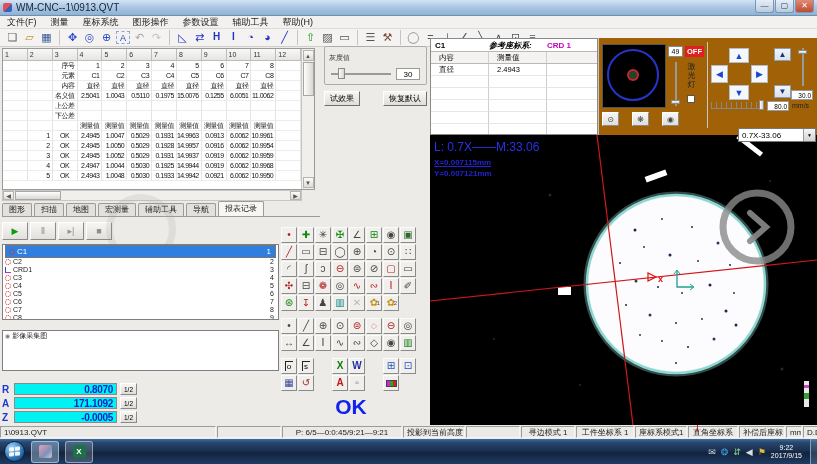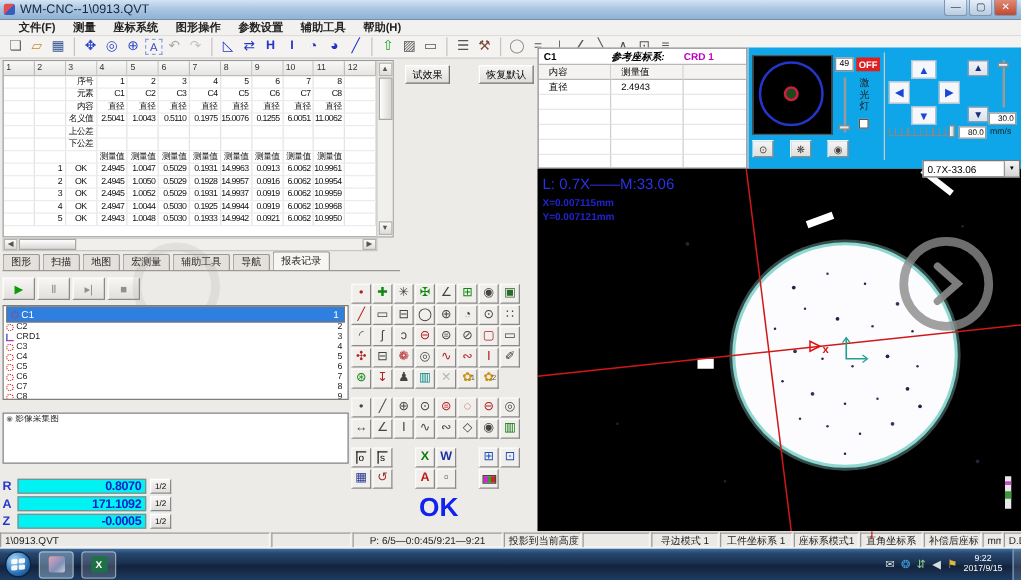--- a/index.html
+++ b/index.html
@@ -15,21 +15,21 @@
     background:linear-gradient(135deg,#e05050 0 50%,#3a5ec0 50% 100%);}
   #title-text{font-size:10px;color:#15253a;}
   #winbtns{position:absolute;right:3px;top:0;display:flex;}
   .wbtn{width:19px;height:13px;margin-left:1px;border:1px solid #7d96b4;border-top:none;
     border-radius:0 0 3px 3px;background:linear-gradient(#e6eef8,#b9cce0);
     font-size:8px;line-height:11px;text-align:center;color:#2a3a50;}
   .wbtn.close{background:linear-gradient(#e08a75,#bf4a30);color:#fff;}
 
   
   #menubar{left:0;top:16px;width:817px;height:13px;background:#f2f1ef;border-bottom:1px solid #dddcda;
-    font-size:9px;color:#222;display:flex;align-items:center;padding-left:8px;font-weight:bold;}
+    font-size:9px;color:#222;display:flex;align-items:center;padding-left:0;}
   .mitem{padding:0 7px;}
   #toolbar{left:0;top:29px;width:817px;height:18px;background:#f4f3f1;border-bottom:1px solid #cfcecb;
     display:flex;align-items:center;padding-left:4px;}
   .tgroup{display:flex;align-items:center;}
   .tgroup + .tgroup{border-left:1px solid #c6c5c2;margin-left:4px;padding-left:4px;}
   .tbtn{width:17px;height:15px;font-size:11px;line-height:14px;text-align:center;}
   .tbtn.bold{font-weight:bold;font-size:10px;}
   .tbtn.dashed{border:1px dashed #8fa6d8;font-size:9px;line-height:12px;height:13px;width:14px;margin:0 1px;}
 
   
@@ -123,21 +123,21 @@
   .rhead{height:13px;display:flex;align-items:center;font-size:8px;font-weight:bold;border-bottom:1px solid #b8b8b8;}
   .rfeat{width:58px;padding-left:4px;}
   .rlabel{width:58px;font-style:italic;}
   .rcrd{color:#c000c0;}
   .rcols,.rrow{display:flex;height:12px;}
   .rcell{width:58px;font-size:7.5px;line-height:11px;padding-left:8px;border-right:1px solid #cfcfcf;border-bottom:1px solid #e6e6e6;overflow:hidden;}
   .rcell.rfill{flex:1;border-right:none;}
   .rcols .rcell{background:#f4f3f1;border-bottom:1px solid #b8b8b8;}
 
   
-  #controls{left:598px;top:38px;width:219px;height:97px;background:#0ea5e9;border-left:1px solid #c4c3c0;}
+  #controls{left:598px;top:38px;width:219px;height:97px;background:#a16207;border-left:1px solid #c4c3c0;}
   #navbox{left:3px;top:6px;width:64px;height:64px;background:#000;border:1px solid #555;}
   #navring{left:4px;top:4px;width:52px;height:52px;border:2px solid #2535cc;border-radius:50%;}
   #navdot{left:24px;top:24px;width:12px;height:12px;border:2px solid #cc2040;border-radius:50%;background:#1d4a1d;}
   #counter{left:69px;top:8px;width:15px;height:11px;border:1px solid #8a8a8a;background:#fff;font-size:7px;text-align:center;line-height:10px;}
   #offbadge{left:86px;top:8px;width:19px;height:11px;background:#e02020;color:#fff;font-weight:bold;font-size:7.5px;text-align:center;line-height:11px;}
   #vslider1{left:72px;top:24px;width:9px;height:44px;}
   .groove-v{position:absolute;left:4px;top:0;bottom:0;width:2px;background:#9a9a9a;}
   .vthumb{position:absolute;left:0;width:9px;height:4px;background:linear-gradient(#fbfbfb,#d0cfcc);border:1px solid #8a8a8a;}
   #laser-label{left:88px;top:24px;width:9px;font-size:8px;line-height:9px;text-align:center;word-break:break-all;color:#222;}
   #laser-check{left:88px;top:57px;width:8px;height:8px;border:1px solid #555;background:#fff;}
@@ -157,21 +157,21 @@
   #hthumb{left:160px;top:62px;width:5px;height:10px;background:linear-gradient(90deg,#fbfbfb,#d0cfcc);border:1px solid #8a8a8a;}
   #xyspeed{left:168px;top:63px;width:22px;height:10px;border:1px solid #9a9a9a;background:#fff;font-size:6.5px;text-align:right;line-height:9px;padding-right:1px;}
   #speedunit{left:193px;top:64px;font-size:7px;color:#222;}
   #auxbtns{left:3px;top:74px;display:flex;gap:13px;}
   .auxb{width:17px;height:14px;font-size:8px;line-height:13px;text-align:center;color:#444;
     background:linear-gradient(#f7f6f4,#e0dedb);border:1px solid;border-color:#fff #8a8a8a #8a8a8a #fff;}
 
   
   #camera{left:430px;top:135px;width:387px;height:290px;background:#000;overflow:hidden;}
   #cam-line1{left:4px;top:5px;font-size:12px;color:#2a32e8;}
-  #cam-x{left:4px;top:23px;font-size:8px;font-weight:bold;color:#2222d2;}
+  #cam-x{left:4px;top:23px;font-size:8px;font-weight:bold;color:#2222d2;text-decoration:underline;}
   #cam-y{left:4px;top:34px;font-size:8px;font-weight:bold;color:#2222d2;}
   #lens{left:738px;top:128px;width:78px;height:14px;background:#fff;border:1px solid #777;
     font-size:8px;display:flex;align-items:center;padding-left:3px;}
   #lens .db{position:absolute;right:0;top:0;bottom:0;width:12px;background:linear-gradient(#f4f4f4,#d4d4d4);
     border-left:1px solid #999;font-size:5px;display:flex;align-items:center;justify-content:center;}
 
   
   #statusbar{left:0;top:425px;width:817px;height:14px;background:#eceae6;display:flex;padding-top:1px;}
   .sbcell{height:12px;margin-right:1px;border:1px solid;border-color:#9c9c9c #f6f6f6 #f6f6f6 #9c9c9c;
     font-size:8px;line-height:11px;padding:0 3px;overflow:hidden;white-space:nowrap;color:#222;flex:none;text-align:center;}
@@ -560,20 +560,29 @@
       <span class="razlab">Z</span>
       <span class="razfield">
         <span class="razval">-0.0005</span>
       </span>
       <span class="razhalf">1/2</span>
     </div>
   </div>
 <div id="ok-text" class="abs">OK</div>
 
 <div id="params" class="abs">
+  <div class="fset">
+    <span class="flegend">灰度值</span>
+    <div class="sliderrow">
+      <span class="strack">
+          <span class="sthumb"></span>
+        </span>
+      <span class="svalbox">30</span>
+    </div>
+  </div>
   <div id="param-btns">
     <span class="pbtn">试效果</span>
     <span class="pbtn">恢复默认</span>
   </div>
 </div>
 
 <div id="palette" class="abs">
     <div class="pgrid">
       <span class="pcell">
         <span style="color: rgb(176, 32, 32);">•</span>

